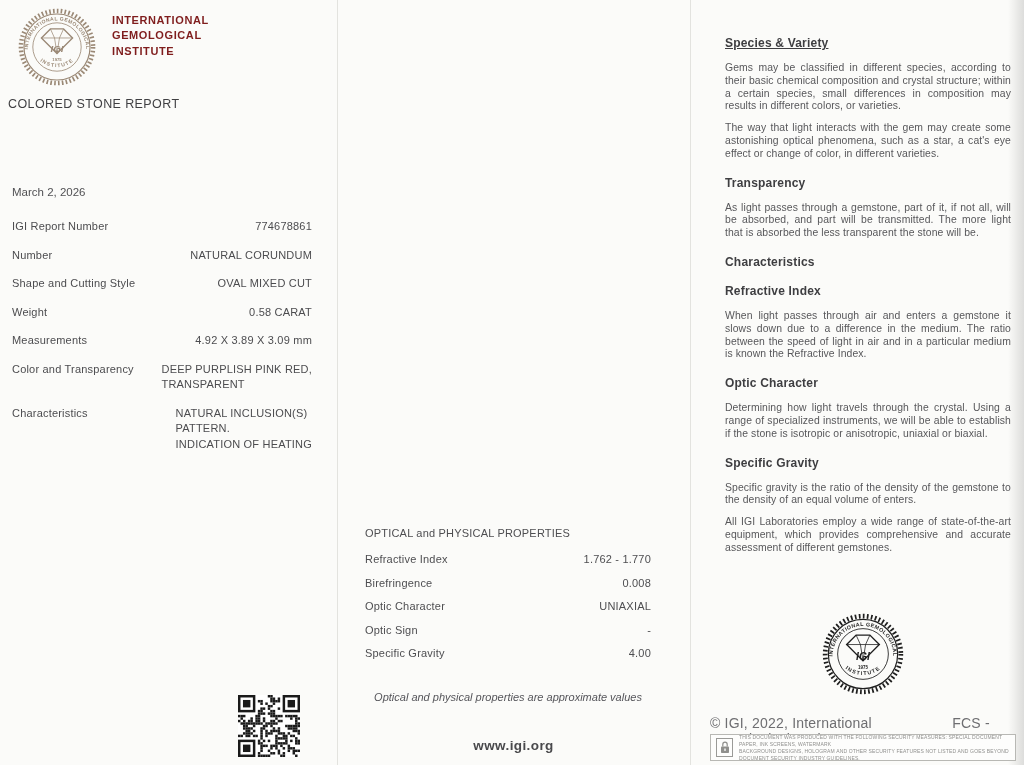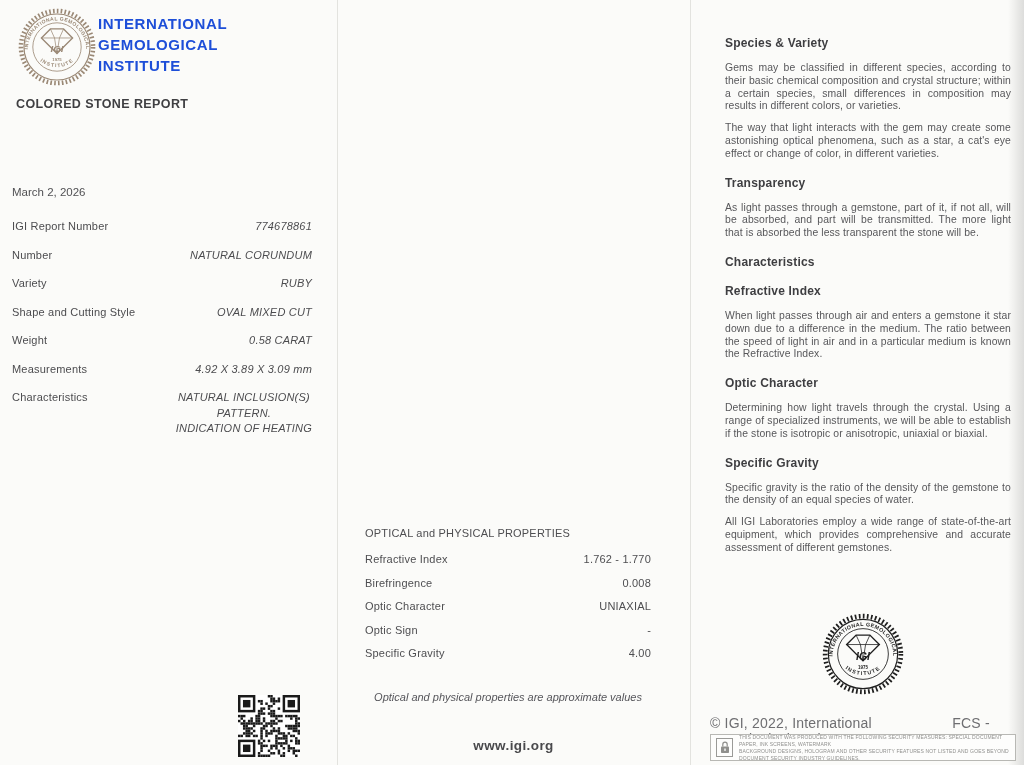--- a/index.html
+++ b/index.html
@@ -12,47 +12,47 @@
   .page { position:absolute; inset:0; }
   .edge-right { position:absolute; top:0; bottom:0; right:0; width:16px;
     background:linear-gradient(to right, rgba(0,0,0,0), rgba(0,0,0,0.12)); }
   .fold { position:absolute; top:0; bottom:0; width:1px; background:#e3e3df; }
   .fold-1 { left:337px; }
   .fold-2 { left:690px; }
 
   
   .brand { position:absolute; left:16px; top:6px; display:flex; align-items:flex-start; }
   .logo { width:82px; height:82px; }
-  .brand-name { padding-top:7px; font-size:15px; font-weight:bold;
-    color:#1d4ed8; line-height:1.4; letter-spacing:0.6px; white-space:pre-line; }
-  .report-title { position:absolute; left:16px; top:97px; font-size:12.5px; font-weight:bold;
+  .brand-name { margin-left:14px; padding-top:7px; font-size:11px; font-weight:bold;
+    color:#7f1d1d; line-height:1.4; letter-spacing:0.6px; white-space:pre-line; }
+  .report-title { position:absolute; left:8px; top:97px; font-size:12.5px; font-weight:normal;
     color:#3f3f42; letter-spacing:0.4px; }
   .report-date { position:absolute; left:12px; top:186px; font-size:11.5px; color:#515154; }
   .fields { position:absolute; left:12px; top:219px; width:300px; }
   .frow { display:flex; justify-content:space-between; align-items:flex-start;
     margin-bottom:13px; font-size:11px; color:#4c4c4f; line-height:15.5px; letter-spacing:0.2px; }
   .flabel { flex:0 0 auto; }
-  .fvalue { text-align:center; white-space:pre-line; max-width:205px;font-style:italic; }
+  .fvalue { text-align:left; white-space:pre-line; max-width:205px; }
 
   
   .props { position:absolute; left:365px; top:527px; width:286px; font-size:11px;
     color:#4e4e51; letter-spacing:0.2px; }
   .props-title { margin-bottom:13px; }
   .prow { display:flex; justify-content:space-between; margin-bottom:9.5px; line-height:14px; }
   .props-note { position:absolute; left:352px; top:691px; width:312px; text-align:center;
     font-style:italic; font-size:11px; color:#55555a; }
   .qr { position:absolute; left:238px; top:695px; width:62px; height:62px; }
   .website { position:absolute; left:337px; top:738px; width:353px; text-align:center;
     font-weight:bold; font-size:13.5px; color:#49494c; letter-spacing:0.4px; }
 
   
   .edu { position:absolute; left:725px; top:36px; width:286px; }
   .edu-h { font-size:12px; font-weight:bold; color:#3e3e41; letter-spacing:0.2px;
     margin:15px 0 12px 0; }
-  .edu-sec:first-child .edu-h { margin-top:0; }
+  .edu-sec:first-child .edu-h { margin-top:0;text-decoration:underline; }
   .edu-p { font-size:10.4px; color:#57575a; line-height:12.8px; text-align:justify;
     margin:0 0 9px 0; letter-spacing:0.1px; }
   .seal-stamp { position:absolute; left:820px; top:611px; width:86px; height:86px; }
   .foot { position:absolute; left:710px; top:715px; width:304px; display:flex;
     justify-content:space-between; font-size:14px; color:#6e6e71; letter-spacing:0.2px; }
   .sec-box { position:absolute; left:710px; top:734px; width:306px; height:27px;
     border:1px solid #b8b8b4; display:flex; align-items:center; padding:2px 5px; background:#fdfdfc; }
   .lock-wrap { width:17px; height:19px; border:1px solid #9a9a97; display:flex;
     align-items:center; justify-content:center; margin-right:6px; flex:0 0 auto; }
   .sec-text { font-size:5px; color:#90908e; line-height:7px; letter-spacing:0.15px; }
@@ -95,34 +95,35 @@
   <div class="fields">
     <div class="frow">
       <span class="flabel">IGI Report Number</span>
       <span class="fvalue">774678861</span>
     </div>
     <div class="frow">
       <span class="flabel">Number</span>
       <span class="fvalue">NATURAL CORUNDUM</span>
     </div>
     <div class="frow">
-      <span class="flabel">Variety</span>
-      <span class="fvalue">RUBY</span>
-    </div>
-    <div class="frow">
       <span class="flabel">Shape and Cutting Style</span>
       <span class="fvalue">OVAL MIXED CUT</span>
     </div>
     <div class="frow">
       <span class="flabel">Weight</span>
       <span class="fvalue">0.58 CARAT</span>
     </div>
     <div class="frow">
       <span class="flabel">Measurements</span>
       <span class="fvalue">4.92 X 3.89 X 3.09 mm</span>
+    </div>
+    <div class="frow">
+      <span class="flabel">Color and Transparency</span>
+      <span class="fvalue">DEEP PURPLISH PINK RED,
+TRANSPARENT</span>
     </div>
     <div class="frow">
       <span class="flabel">Characteristics</span>
       <span class="fvalue">NATURAL INCLUSION(S)
 PATTERN.
 INDICATION OF HEATING</span>
     </div>
   </div>
 
   <div class="props">
@@ -376,29 +377,29 @@
     </div>
     <div class="edu-sec">
       <div class="edu-h">Transparency</div>
       <p class="edu-p">As light passes through a gemstone, part of it, if not all, will be absorbed, and part will be transmitted. The more light that is absorbed the less transparent the stone will be.</p>
     </div>
     <div class="edu-sec">
       <div class="edu-h">Characteristics</div>
     </div>
     <div class="edu-sec">
       <div class="edu-h">Refractive Index</div>
-      <p class="edu-p">When light passes through air and enters a gemstone it star down due to a difference in the medium. The ratio between the speed of light in air and in a particular medium is known the Refractive Index.</p>
+      <p class="edu-p">When light passes through air and enters a gemstone it slows down due to a difference in the medium. The ratio between the speed of light in air and in a particular medium is known the Refractive Index.</p>
     </div>
     <div class="edu-sec">
       <div class="edu-h">Optic Character</div>
       <p class="edu-p">Determining how light travels through the crystal. Using a range of specialized instruments, we will be able to establish if the stone is isotropic or anisotropic, uniaxial or biaxial.</p>
     </div>
     <div class="edu-sec">
       <div class="edu-h">Specific Gravity</div>
-      <p class="edu-p">Specific gravity is the ratio of the density of the gemstone to the density of an equal species of water.</p>
+      <p class="edu-p">Specific gravity is the ratio of the density of the gemstone to the density of an equal volume of enters.</p>
       <p class="edu-p">All IGI Laboratories employ a wide range of state-of-the-art equipment, which provides comprehensive and accurate assessment of different gemstones.</p>
     </div>
   </div>
 
   <div class="seal-stamp" id="seal-bottom"><svg viewBox="0 0 100 100" width="100%" height="100%">
         <defs>
           <path id="arcTb" d="M 14.5,53 A 35.5,35.5 0 1 1 85.5,53" fill="none"></path>
           <path id="arcBb" d="M 21,56 A 32,32 0 0 0 79,56" fill="none"></path>
         </defs>
         <circle cx="50" cy="50" r="44" fill="none" stroke="#1e1e1e" stroke-width="5.5" stroke-dasharray="2 2.7"></circle>

